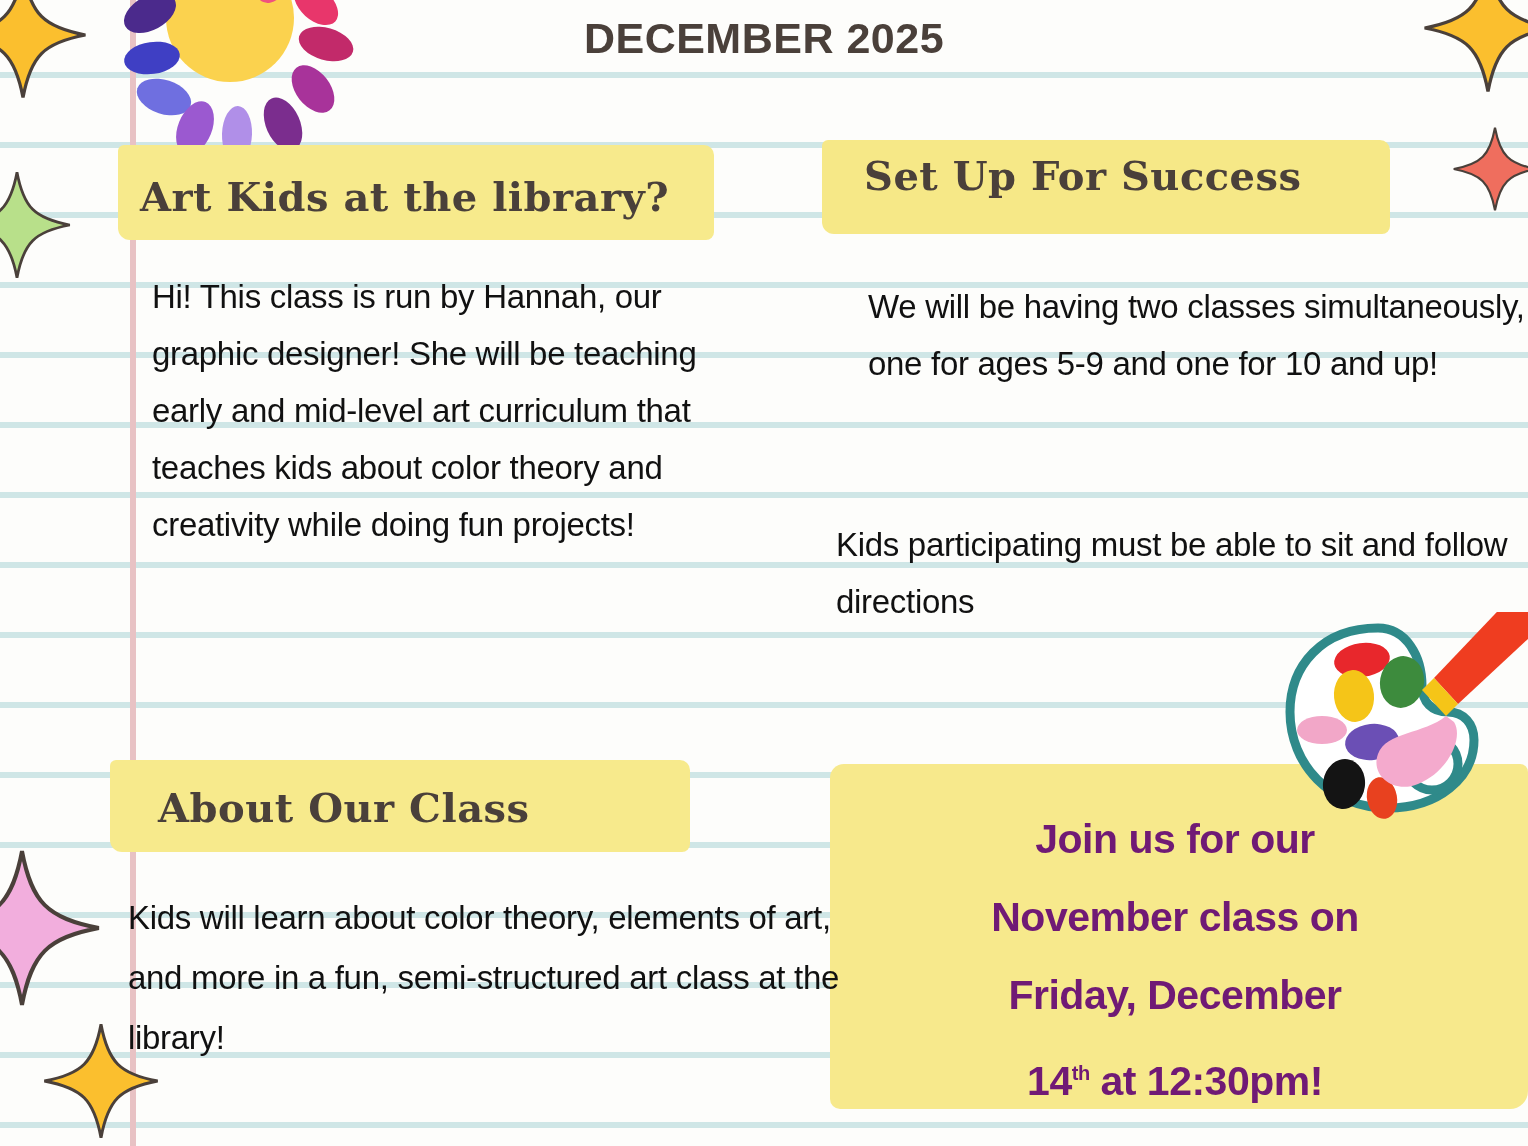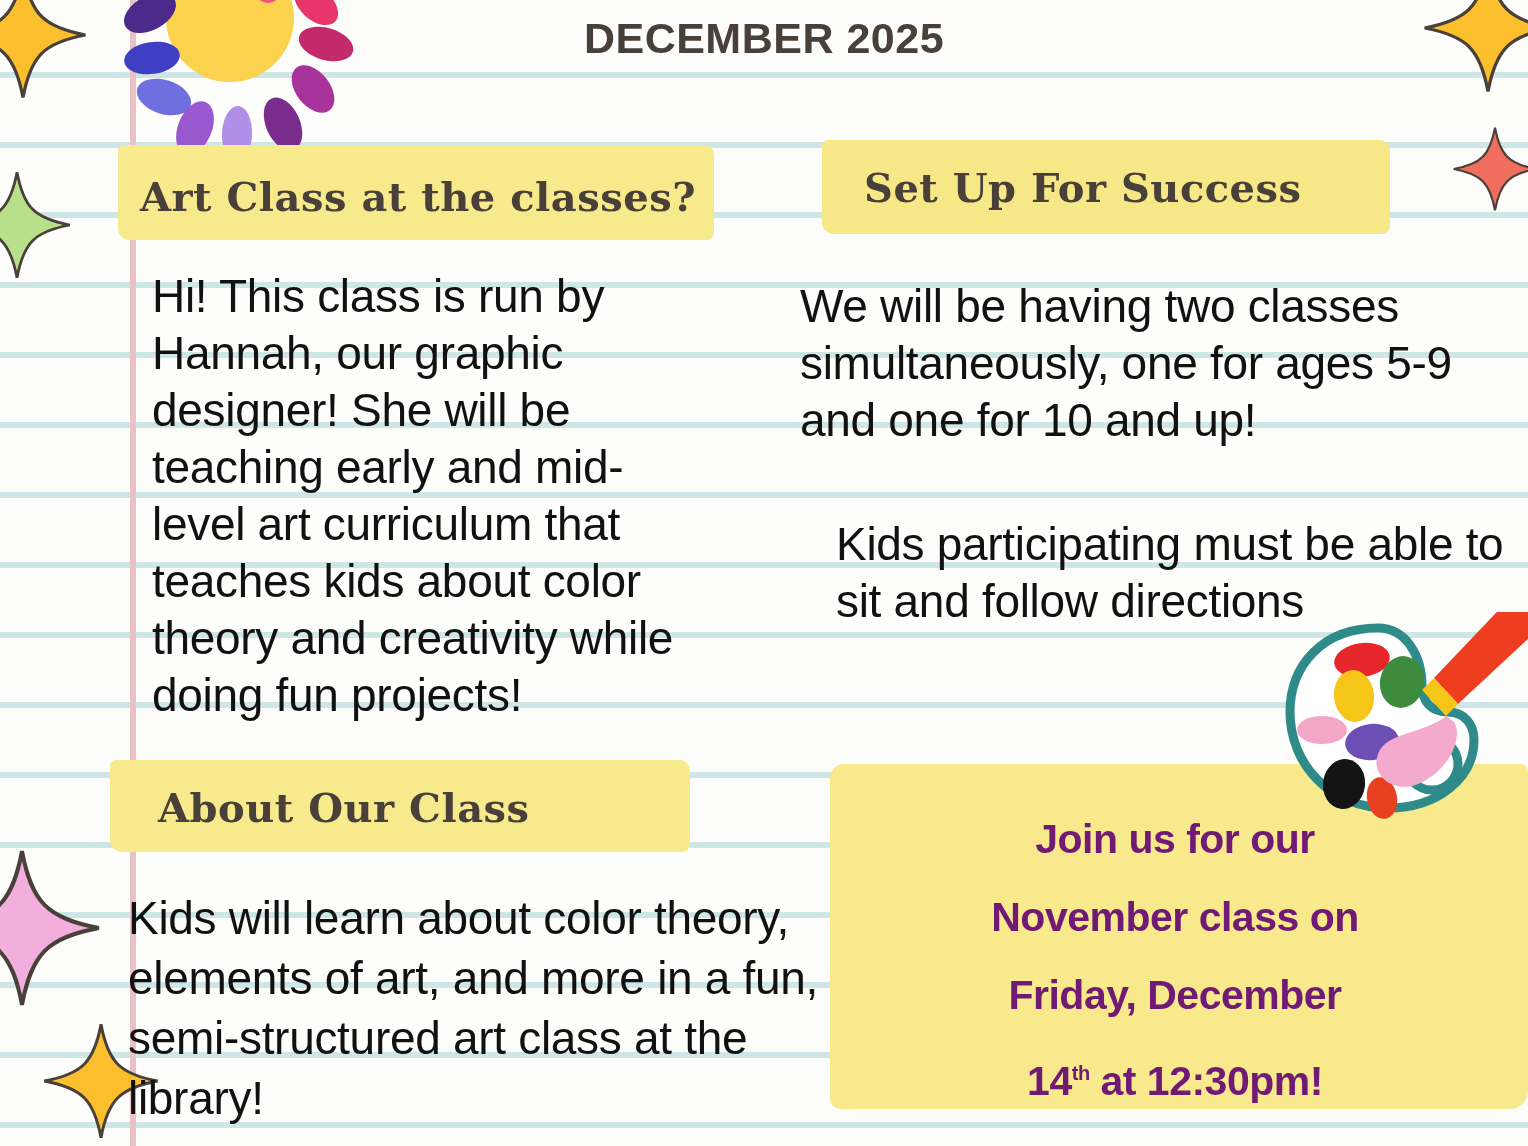--- a/index.html
+++ b/index.html
@@ -71,21 +71,21 @@
     font-weight: bold;
     font-size: 40px;
     letter-spacing: 0.5px;
     white-space: nowrap;
   }
 
   
   .body-text {
     position: absolute;
     color: #111111;
-    font-size: 46px;
+    font-size: 33px;
     line-height: 57px;
     font-family: "Liberation Sans", sans-serif;
     letter-spacing: -0.3px;
   }
 
   
   .cta-bg {
     position: absolute;
     left: 830px;
     top: 764px;
@@ -168,31 +168,31 @@
     <path d="M50 2 C56 34 66 44 98 50 C66 56 56 66 50 98 C44 66 34 56 2 50 C34 44 44 34 50 2 Z" fill="#f2aedd" stroke="#4a403a" stroke-width="2.5"></path>
   </svg>
   <svg class="sparkle" style="left:42px; top:1022px;" width="118" height="118" viewBox="0 0 100 100">
     <path d="M50 2 C56 34 66 44 98 50 C66 56 56 66 50 98 C44 66 34 56 2 50 C34 44 44 34 50 2 Z" fill="#fbbf2e" stroke="#4a403a" stroke-width="2.5"></path>
   </svg>
 
   <div class="title">DECEMBER 2025</div>
 
   <div class="hl-wrap" style="left:118px; top:145px;">
     <div class="hl-bg" style="left:0; top:0; width:596px; height:95px;"></div>
-    <div class="heading" style="padding:28px 0 0 22px;">Art Class at the classes?</div>
+    <div class="heading" style="padding:28px 0 0 22px;">Art Kids at the library?</div>
   </div>
 
   <div class="hl-wrap" style="left:822px; top:140px;">
     <div class="hl-bg b" style="left:0; top:0; width:568px; height:94px;"></div>
-    <div class="heading" style="padding:24px 0 0 42px;">Set Up For Success</div>
+    <div class="heading" style="padding:12px 0 0 42px;">Set Up For Success</div>
   </div>
 
   <div class="body-text" style="left:152px; top:268px; width:560px;">Hi! This class is run by Hannah, our graphic designer! She will be teaching early and mid-level art curriculum that teaches kids about color theory and creativity while doing fun projects!</div>
 
-  <div class="body-text" style="left:800px; top:278px; width:660px;">We will be having two classes simultaneously, one for ages 5-9 and one for 10 and up!</div>
+  <div class="body-text" style="left:868px; top:278px; width:660px;">We will be having two classes simultaneously, one for ages 5-9 and one for 10 and up!</div>
 
   <div class="body-text" style="left:836px; top:516px; width:700px;">Kids participating must be able to sit and follow directions</div>
 
   <div class="hl-wrap" style="left:110px; top:760px;">
     <div class="hl-bg" style="left:0; top:0; width:580px; height:92px;"></div>
     <div class="heading" style="padding:24px 0 0 48px;">About Our Class</div>
   </div>
 
   <div class="cta-bg"></div>
 

